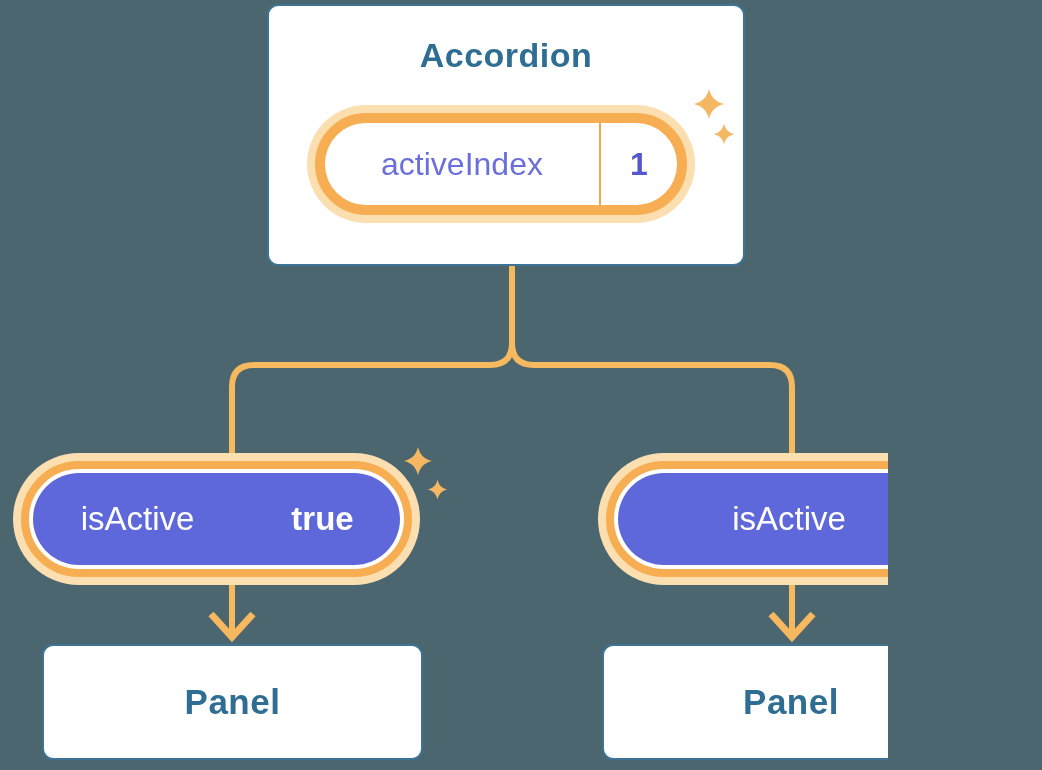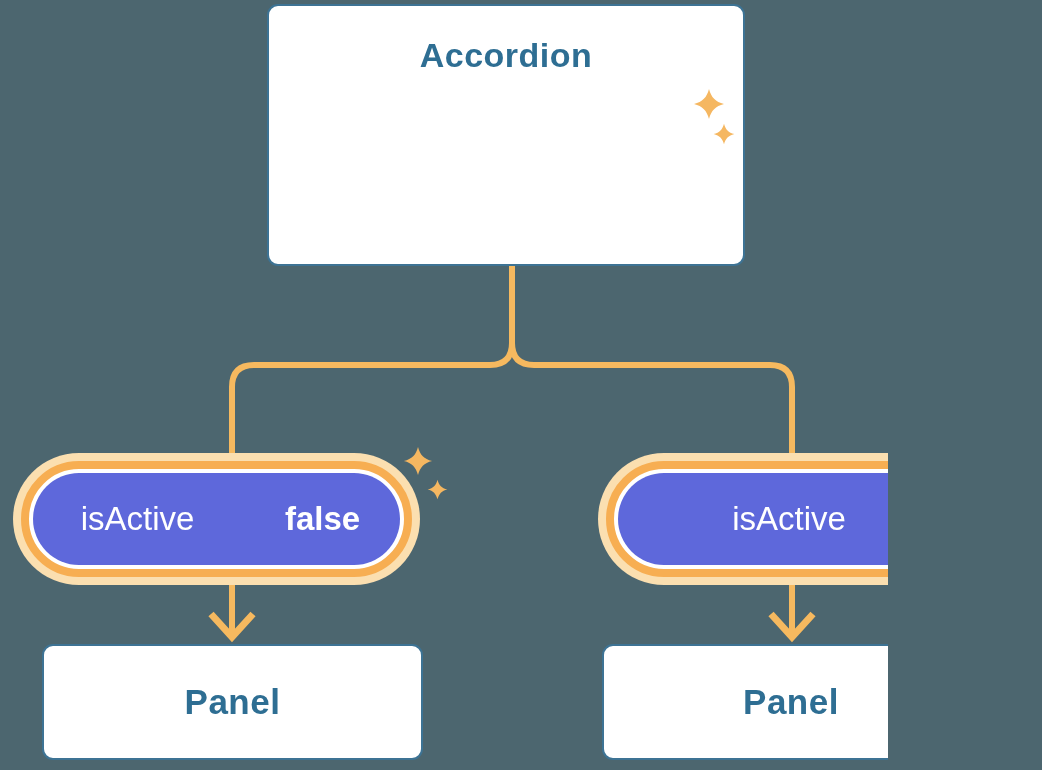--- a/index.html
+++ b/index.html
@@ -116,33 +116,38 @@
     <path class="wire" d="M512 343 Q512 365 490 365 L254 365 Q232 365 232 387 L232 633"></path>
     <path class="wire" d="M512 343 Q512 365 534 365 L770 365 Q792 365 792 387 L792 633"></path>
     <path class="head" d="M211 614 L232 637 L253 614"></path>
     <path class="head" d="M771 614 L792 637 L813 614"></path>
   </svg>
 
   <div class="card root-card">
     <div class="card-title">Accordion</div>
   </div>
 
+  <div class="state-pill">
+    <div class="state-label">activeIndex</div>
+    <div class="state-div"></div>
+    <div class="state-value">1</div>
+  </div>
 
   <svg class="sparkle" style="left:693px;top:88px;width:32px;height:32px;" viewBox="0 0 32 32">
       <path d="M16 1 C18.2 9.5 22.5 13.8 31 16 C22.5 18.2 18.2 22.5 16 31 C13.8 22.5 9.5 18.2 1 16 C9.5 13.8 13.8 9.5 16 1 Z"></path>
     </svg>
   <svg class="sparkle" style="left:713px;top:123px;width:22px;height:22px;" viewBox="0 0 32 32">
       <path d="M16 1 C18.2 9.5 22.5 13.8 31 16 C22.5 18.2 18.2 22.5 16 31 C13.8 22.5 9.5 18.2 1 16 C9.5 13.8 13.8 9.5 16 1 Z"></path>
     </svg>
 
   <div class="prop-ring prop-ring-left">
     <div class="prop-pill">
       <div class="prop-label">isActive</div>
       <div class="prop-div"></div>
-      <div class="prop-value" style="width:155px;">false</div>
+      <div class="prop-value" style="width:155px;">true</div>
     </div>
   </div>
   <svg class="sparkle" style="left:403px;top:446px;width:30px;height:30px;" viewBox="0 0 32 32">
       <path d="M16 1 C18.2 9.5 22.5 13.8 31 16 C22.5 18.2 18.2 22.5 16 31 C13.8 22.5 9.5 18.2 1 16 C9.5 13.8 13.8 9.5 16 1 Z"></path>
     </svg>
   <svg class="sparkle" style="left:427px;top:479px;width:21px;height:21px;" viewBox="0 0 32 32">
       <path d="M16 1 C18.2 9.5 22.5 13.8 31 16 C22.5 18.2 18.2 22.5 16 31 C13.8 22.5 9.5 18.2 1 16 C9.5 13.8 13.8 9.5 16 1 Z"></path>
     </svg>
 
   <div class="prop-ring prop-ring-right">

